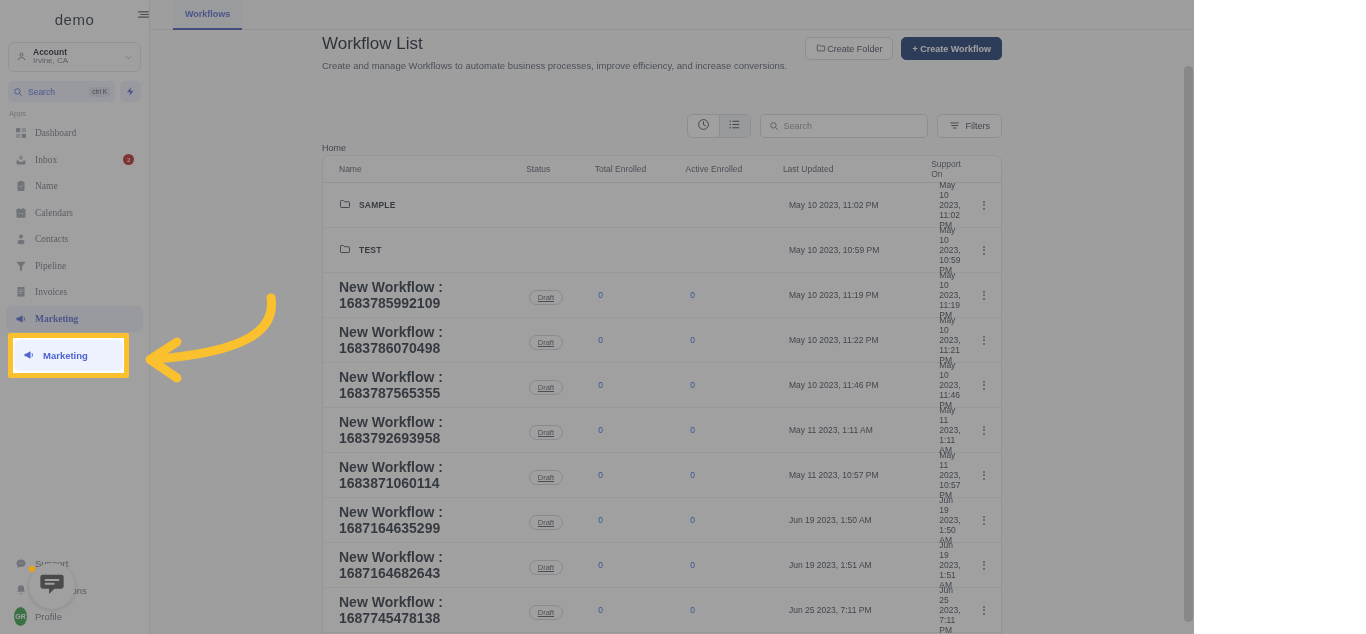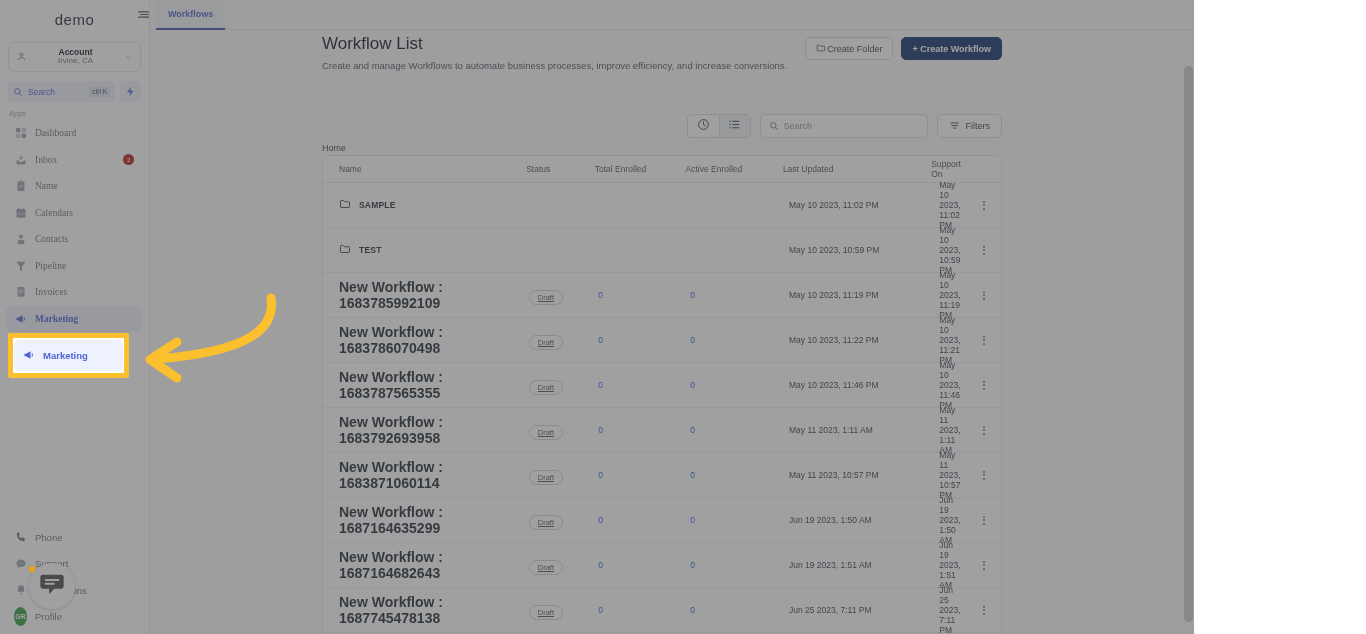--- a/index.html
+++ b/index.html
@@ -22,21 +22,21 @@
     background: #ffffff; border-right: 1px solid #e5e7eb;
     display: flex; flex-direction: column;
   }
   .logo-wrap { height: 38px; display:flex; align-items:center; justify-content:center; }
   .logo-text { font-size: 15px; letter-spacing: .5px; color: #1f2937; font-weight: 400; }
 
   .account-box {
     margin: 4px 8px 0 8px; height: 30px; border: 1px solid #e5e7eb; border-radius: 6px;
     display: flex; align-items: center; padding: 0 7px; gap: 6px; background:#fff;
   }
-  .account-text { flex: 1; line-height: 1.05; min-width:0;text-align:center; }
+  .account-text { flex: 1; line-height: 1.05; min-width:0; }
   .account-name { font-size: 8.5px; font-weight: 700; color: #111827; }
   .account-sub  { font-size: 8px; color: #6b7280; }
 
   .search-row { display: flex; gap: 5px; margin: 9px 8px 0 8px; }
   .search-pill {
     flex: 1; height: 21px; background: #eef2ff; border-radius: 5px;
     display: flex; align-items: center; padding: 0 5px; gap: 5px;
   }
   .search-pill .lbl { font-size: 8.5px; color: #4f63d2; flex:1; }
   .kbd { background:#dfe3ef; color:#3b4a72; font-size:6.5px; border-radius:3px; padding:1.5px 3px; }
@@ -73,21 +73,21 @@
     position: absolute; left: 29px; top: 563px; width: 46px; height: 46px;
     border-radius: 50%; background: #ffffff; display:flex; align-items:center; justify-content:center;
     box-shadow: 0 1px 5px rgba(0,0,0,.18);
   }
   .chat-dot { position:absolute; left: 29px; top: 566px; width: 6px; height:6px; border-radius:50%; background:#f1a208; z-index:3;}
 
   
   #topbar {
     position: absolute; left: 150px; top: 0; right: 0; height: 30px;
     background: #fbfbfc; border-bottom: 1px solid #e5e7eb;
-    display: flex; align-items: center; gap: 0;
+    display: flex; align-items: center; gap: 17px;
   }
   .burger { width: 26px; height:30px; display:flex; align-items:center; justify-content:center; margin-left:-20px; }
   .tabs { display:flex; height: 30px; align-items: stretch; }
   .tab {
     display:flex; align-items:center; padding: 0 12px; font-size: 9px; font-weight: 700;
     color: #4f63d2; border-bottom: 2px solid #3f51b5; background:#f3f4f7;
   }
 
   
   #main {
@@ -323,28 +323,20 @@
             <svg width="12" height="12" viewBox="0 0 24 24" fill="#9ca3af">
                 <circle cx="12" cy="12" r="9.5"></circle>
                 <circle cx="12" cy="12" r="3.2" fill="#f3f4f6"></circle>
               </svg>
           </span>
           <span>Settings</span>
         </div>
       </div>
 
       <div class="nav-bottom">
-        <div class="nav-item">
-          <span class="ic">
-            <svg width="12" height="12" viewBox="0 0 24 24" fill="#6b7280">
-                <path d="M6.2 2.5c1 0 1.7.6 2 1.5l.9 2.7c.3.9 0 1.8-.8 2.3l-1 .7c1 2.2 2.8 4 5 5l.7-1c.5-.8 1.4-1.1 2.3-.8l2.7.9c.9.3 1.5 1 1.5 2v2.3c0 1.3-1.1 2.3-2.4 2.2C9.2 19.6 4.4 14.8 3.8 5.3c-.1-1.3.9-2.4 2.2-2.4h.2z"></path>
-              </svg>
-          </span>
-          <span>Phone</span>
-        </div>
         <div class="nav-item">
           <span class="ic">
             <svg width="12" height="12" viewBox="0 0 24 24" fill="#9ca3af">
                 <path d="M12 3c5 0 9 3.3 9 7.5 0 4.2-4 7.5-9 7.5-.9 0-1.8-.1-2.6-.3L5 20.5l1-3.5C4.1 15.6 3 13.2 3 10.5 3 6.3 7 3 12 3z"></path>
                 <circle cx="8.6" cy="10.5" r=".95" fill="#f3f4f6"></circle>
                 <circle cx="12" cy="10.5" r=".95" fill="#f3f4f6"></circle>
                 <circle cx="15.4" cy="10.5" r=".95" fill="#f3f4f6"></circle>
               </svg>
           </span>
           <span>Support</span>

